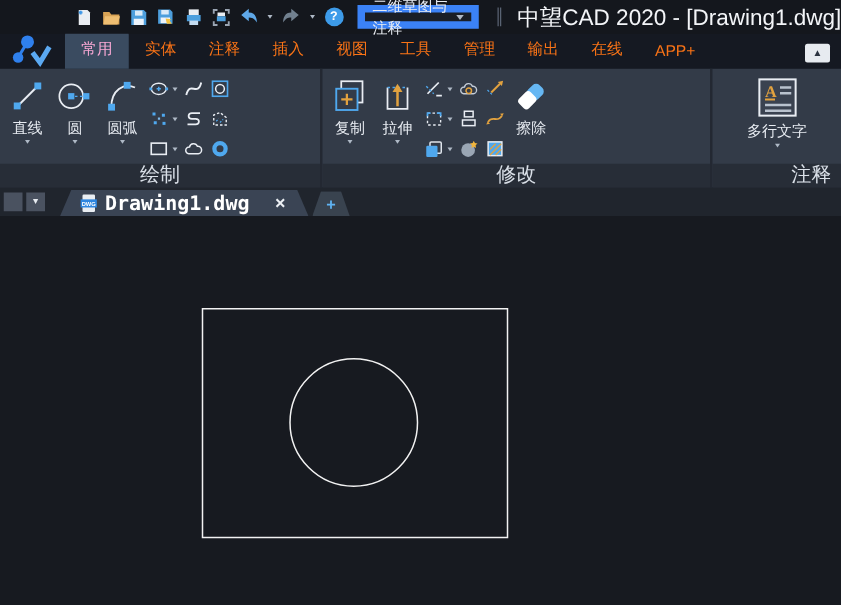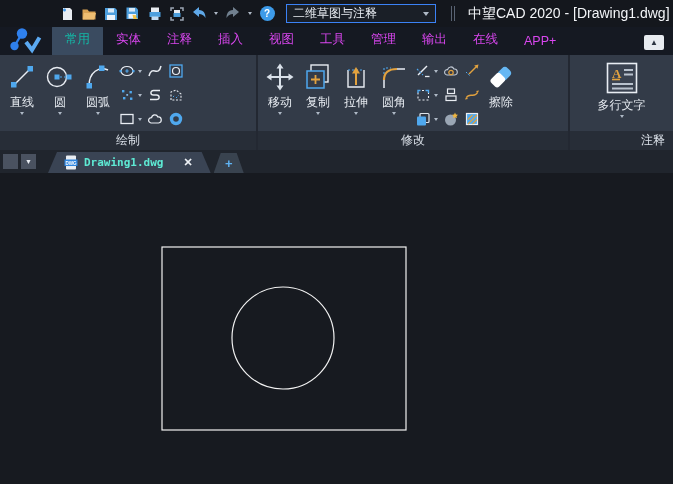--- a/index.html
+++ b/index.html
@@ -7,55 +7,55 @@
     font-family:"Liberation Sans", sans-serif; }
   svg { display:block; }
 
   
   .titlebar { height:27px; background:#14171D; display:flex; align-items:center; padding-left:56px; position:relative; }
   .qat { display:flex; align-items:center; }
   .qat-btn { width:22px; height:20px; display:flex; align-items:center; justify-content:center; }
   .caret { width:0; height:0; border-left:3px solid transparent; border-right:3px solid transparent; border-top:4px solid #AFB9C6; }
   .caret.sm { border-left-width:2.5px; border-right-width:2.5px; border-top-width:3.5px; }
   .help-circle { width:15px; height:15px; border-radius:50%; background:#3D9BE9; color:#fff; font-size:10px; font-weight:bold; display:flex; align-items:center; justify-content:center; }
-  .workspace { margin-left:8px; width:150px; height:19px; border:1px solid #3b82f6; background:#1A1F27; color:#E8ECF2; font-size:12px; display:flex; align-items:center; justify-content:space-between; padding:0 6px; }
+  .workspace { margin-left:8px; width:150px; height:19px; border:6px solid #3b82f6; background:#1A1F27; color:#E8ECF2; font-size:12px; display:flex; align-items:center; justify-content:space-between; padding:0 6px; }
   .tb-sep { height:15px; width:4px; border-left:1px solid #596373; border-right:1px solid #596373; margin:0 13px 0 15px; }
-  .window-title { color:#F3F5F8; font-size:14px; white-space:nowrap; }
+  .window-title { color:#F3F5F8; font-size:18px; white-space:nowrap; }
 
   
   .app-logo { position:absolute; top:26px; left:6px; width:40px; height:29px; z-index:5; }
 
   
   .ribbon-tabs { height:28px; background:#151922; display:flex; align-items:flex-end; padding-left:52px; }
-  .rtab { color:#d946ef; font-size:12.5px; padding:6px 13px 7px; white-space:nowrap; }
-  .rtab.active { background:#3A4B60; color:#14b8a6; border-radius:3px 3px 0 0; }
+  .rtab { color:#f97316; font-size:12.5px; padding:6px 13px 7px; white-space:nowrap; }
+  .rtab.active { background:#3A4B60; color:#f9a8d4; border-radius:3px 3px 0 0; }
   .collapse-btn { margin-left:auto; margin-right:9px; margin-bottom:5px; width:20px; height:15px; background:#E7EBF0; border-radius:2px; color:#2B3340; font-size:8px; line-height:15px; text-align:center; }
 
   
   .ribbon-body { height:95px; background:#333B48; display:flex; }
   .panel { display:flex; flex-direction:column; }
   .panel + .panel { border-left:2px solid #232832; }
   .panel-content { height:76px; display:flex; align-items:flex-start; padding:2px 3px 0; }
-  .panel-label { height:19px; background:#272D37; color:#DAE0E8; font-size:12px; display:flex; align-items:center; justify-content:center; }
+  .panel-label { height:19px; background:#272D37; color:#DAE0E8; font-size:16px; display:flex; align-items:center; justify-content:center; }
   .big-btn { display:flex; flex-direction:column; align-items:center; padding:1px 3px 0; }
   .big-btn .ic { height:37px; display:flex; align-items:center; justify-content:center; }
   .big-btn .lbl { color:#E7EBF1; font-size:12px; line-height:14px; white-space:nowrap; }
   .big-btn .caret { margin-top:3px; }
   .mini-grid { display:flex; gap:5px; padding:2px 2px 0; }
   .mini-col { display:flex; flex-direction:column; }
   .mini-cell { height:24px; display:flex; align-items:center; gap:3px; }
   .i16 { width:16px; height:16px; }
   .i32 { width:32px; height:32px; }
   .i36 { width:36px; height:36px; }
 
   
   .doctab-bar { height:23px; background:#20252D; display:flex; align-items:center; }
   .vp-sq { width:15px; height:15px; background:#4A5260; margin-left:3px; display:flex; align-items:center; justify-content:center; color:#E8ECF1; font-size:7px; }
   .doc-tab { height:21px; align-self:flex-end; background:#3A4454; clip-path:polygon(9px 0, calc(100% - 9px) 0, 100% 100%, 0 100%); display:flex; align-items:center; padding:0 18px 0 16px; margin-left:12px; gap:6px; }
-  .doc-tab .fname { color:#5eead4; font-weight:bold; font-size:11px; font-family:"DejaVu Sans Mono", monospace; white-space:nowrap; }
+  .doc-tab .fname { color:#ffffff; font-weight:bold; font-size:16px; font-family:"DejaVu Sans Mono", monospace; white-space:nowrap; }
   .doc-tab .close-x { color:#EDF1F5; font-size:11px; font-weight:bold; margin-left:14px; }
   .plus-tab { height:20px; width:30px; align-self:flex-end; background:#39434F; clip-path:polygon(7px 0, calc(100% - 7px) 0, 100% 100%, 0 100%); margin-left:3px; display:flex; align-items:center; justify-content:center; color:#5FB3F2; font-size:13px; font-weight:bold; }
 
   
   .canvas { position:relative; height:311px; background:#171A20; }
 </style>
 </head>
 <body>
 
 <div class="titlebar">
@@ -255,59 +255,38 @@
       </div>
     </div>
     <div class="panel-label">绘制</div>
   </div>
 
   <div class="panel" style="width:312px">
     <div class="panel-content">
       <div class="big-btn">
         <div class="ic">
             <svg class="i32" viewBox="0 0 32 32">
-          <path d="M16 6 V26 M6 16 H26" stroke="#D9E0E9" stroke-width="2"></path>
-          <path d="M16 2.5 L12.5 7.5 H19.5 Z M16 29.5 L12.5 24.5 H19.5 Z M2.5 16 L7.5 12.5 V19.5 Z M29.5 16 L24.5 12.5 V19.5 Z" fill="#D9E0E9"></path>
-        </svg>
-          </div>
-        <span class="lbl">移动</span>
-        <span class="caret sm"></span>
-      </div>
-      <div class="big-btn">
-        <div class="ic">
-            <svg class="i32" viewBox="0 0 32 32">
           <rect x="9" y="4" width="17" height="17" fill="none" stroke="#E9EDF3" stroke-width="1.4"></rect>
           <rect x="5" y="10" width="17" height="17" fill="#333B48" stroke="#4FA8EE" stroke-width="1.5"></rect>
           <path d="M13.5 14 v9 M9 18.5 h9" stroke="#E2A23F" stroke-width="1.8"></path>
         </svg>
           </div>
         <span class="lbl">复制</span>
         <span class="caret sm"></span>
       </div>
       <div class="big-btn">
         <div class="ic">
             <svg class="i32" viewBox="0 0 32 32">
           <path d="M8 9 V26 H24 V9" stroke="#E9EDF3" stroke-width="1.4" fill="none"></path>
           <path d="M8 9 H24" stroke="#4FA8EE" stroke-width="1.2" stroke-dasharray="2 2"></path>
           <path d="M16 24 V11" stroke="#E2A23F" stroke-width="2"></path>
           <path d="M16 6 L12 12.5 H20 Z" fill="#E2A23F"></path>
         </svg>
           </div>
         <span class="lbl">拉伸</span>
-        <span class="caret sm"></span>
-      </div>
-      <div class="big-btn">
-        <div class="ic">
-            <svg class="i32" viewBox="0 0 32 32">
-          <path d="M6 27 V19 M19 8 H27" stroke="#E9EDF3" stroke-width="1.5"></path>
-          <path d="M6 13 V7 H13" stroke="#4FA8EE" stroke-width="1.1" stroke-dasharray="2 2" fill="none"></path>
-          <path d="M6 19 Q6 8 19 8" stroke="#E2A23F" stroke-width="2.2" fill="none"></path>
-        </svg>
-          </div>
-        <span class="lbl">圆角</span>
         <span class="caret sm"></span>
       </div>
       <div class="mini-grid">
         <div class="mini-col">
           <div class="mini-cell">
             <svg class="i16" viewBox="0 0 16 16">
               <path d="M3 12 L12 3" stroke="#E9EDF3" stroke-width="1.4"></path>
               <path d="M2 6 L8 12" stroke="#4FA8EE" stroke-width="1.1" stroke-dasharray="2 1.6"></path>
               <path d="M10 13.5 h4.5" stroke="#E9EDF3" stroke-width="1.3"></path>
             </svg>

